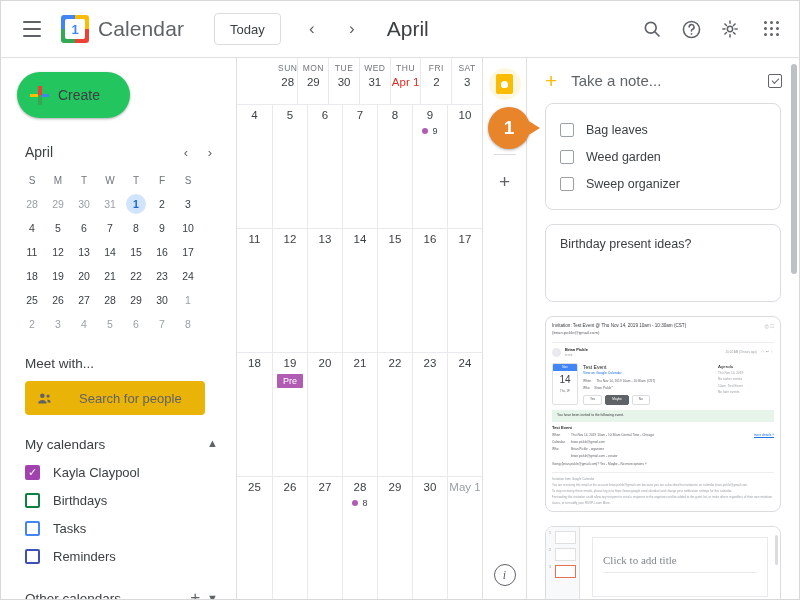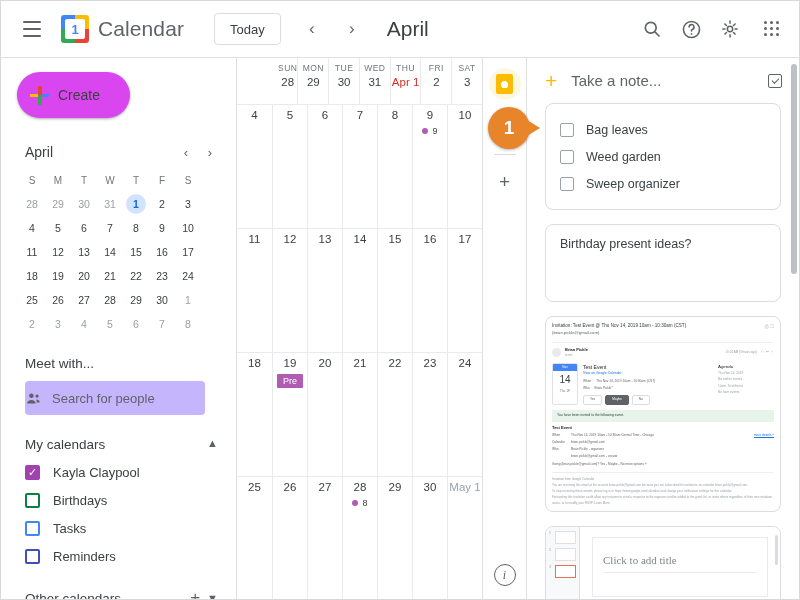--- a/index.html
+++ b/index.html
@@ -47,21 +47,21 @@
            border-top:5px solid #5f6368; }
   .grid-apps { width:34px;height:34px;display:grid;grid-template-columns:repeat(3,1fr);
                grid-template-rows:repeat(3,1fr); gap:2px; padding:9px; margin-left:8px; cursor:pointer;}
   .grid-apps i { background:#5f6368; border-radius:50%; width:3px; height:3px; }
 
   
   #body { display:flex; height:542px; }
 
   
   #sidebar { width:235px; padding:14px 0 0 0; flex-shrink:0; overflow:hidden; }
-  .create-btn { margin:0 0 16px 16px; width:113px; height:46px; border-radius:24px; background:#d946ef;
+  .create-btn { margin:0 0 16px 16px; width:113px; height:46px; border-radius:24px; background:#22c55e;
                 box-shadow:0 1px 3px rgba(60,64,67,.3),0 1px 2px rgba(60,64,67,.15);
                 display:flex; align-items:center; padding-left:13px; gap:9px; cursor:pointer; }
   .plus-color { position:relative; width:19px; height:19px; flex-shrink:0; }
   .plus-color .hbar { position:absolute; top:8px; left:0; width:19px; height:3.5px; }
   .plus-color .hbar .l { position:absolute; left:0; width:9px; height:3.5px; background:#fbbc04; }
   .plus-color .hbar .r { position:absolute; left:9px; width:10px; height:3.5px; background:#4285f4; }
   .plus-color .vbar { position:absolute; left:8px; top:0; width:3.5px; height:19px; }
   .plus-color .vbar .t { position:absolute; top:0; width:3.5px; height:9px; background:#ea4335; }
   .plus-color .vbar .b { position:absolute; top:9px; width:3.5px; height:10px; background:#34a853; }
   .create-label { font-size:14px; color:#3c4043; }
@@ -72,22 +72,22 @@
               color:#5f6368; font-size:13px; cursor:pointer; }
   .mini-grid { display:grid; grid-template-columns:repeat(7,26px); margin-left:18px;
                row-gap:4px; }
   .mini-dow { font-size:10px; color:#70757a; text-align:center; height:18px; line-height:18px; }
   .mini-day { font-size:10.5px; color:#3c4043; text-align:center; height:20px; line-height:20px;
               border-radius:50%; cursor:pointer; width:20px; margin:0 auto; }
   .mini-day.muted { color:#9aa0a6; }
   .mini-day.today { background:#d2e3fc; color:#1967d2; font-weight:600; }
 
   .meet-title { font-size:13.5px; color:#3c4043; margin:22px 0 10px 24px; }
-  .search-people { margin-left:24px; width:180px; height:34px; background:#c4b5fd; border-radius:4px;
-                   display:flex; align-items:center; gap:10px; cursor:pointer; }
+  .search-people { margin-left:24px; width:180px; height:34px; background:#eab308; border-radius:4px;
+                   display:flex; align-items:center; gap:26px; padding-left:11px; cursor:pointer; }
   .search-people span.ph { font-size:13px; color:#5f6368; }
 
   .cal-section-head { display:flex; align-items:flex-start; margin:22px 18px 6px 24px; }
   .cal-section-title { font-size:13.5px; color:#3c4043; flex:1; }
   .chev { color:#5f6368; font-size:11px; cursor:pointer; }
   .cal-row { display:flex; align-items:center; gap:13px; height:28px; padding-left:24px; cursor:pointer; }
   .cb { width:15px; height:15px; border-radius:2px; border:2px solid; flex-shrink:0;
         display:flex; align-items:center; justify-content:center; }
   .cb.checked { color:#fff; font-size:11px; }
   .cal-name { font-size:13px; color:#3c4043; }

